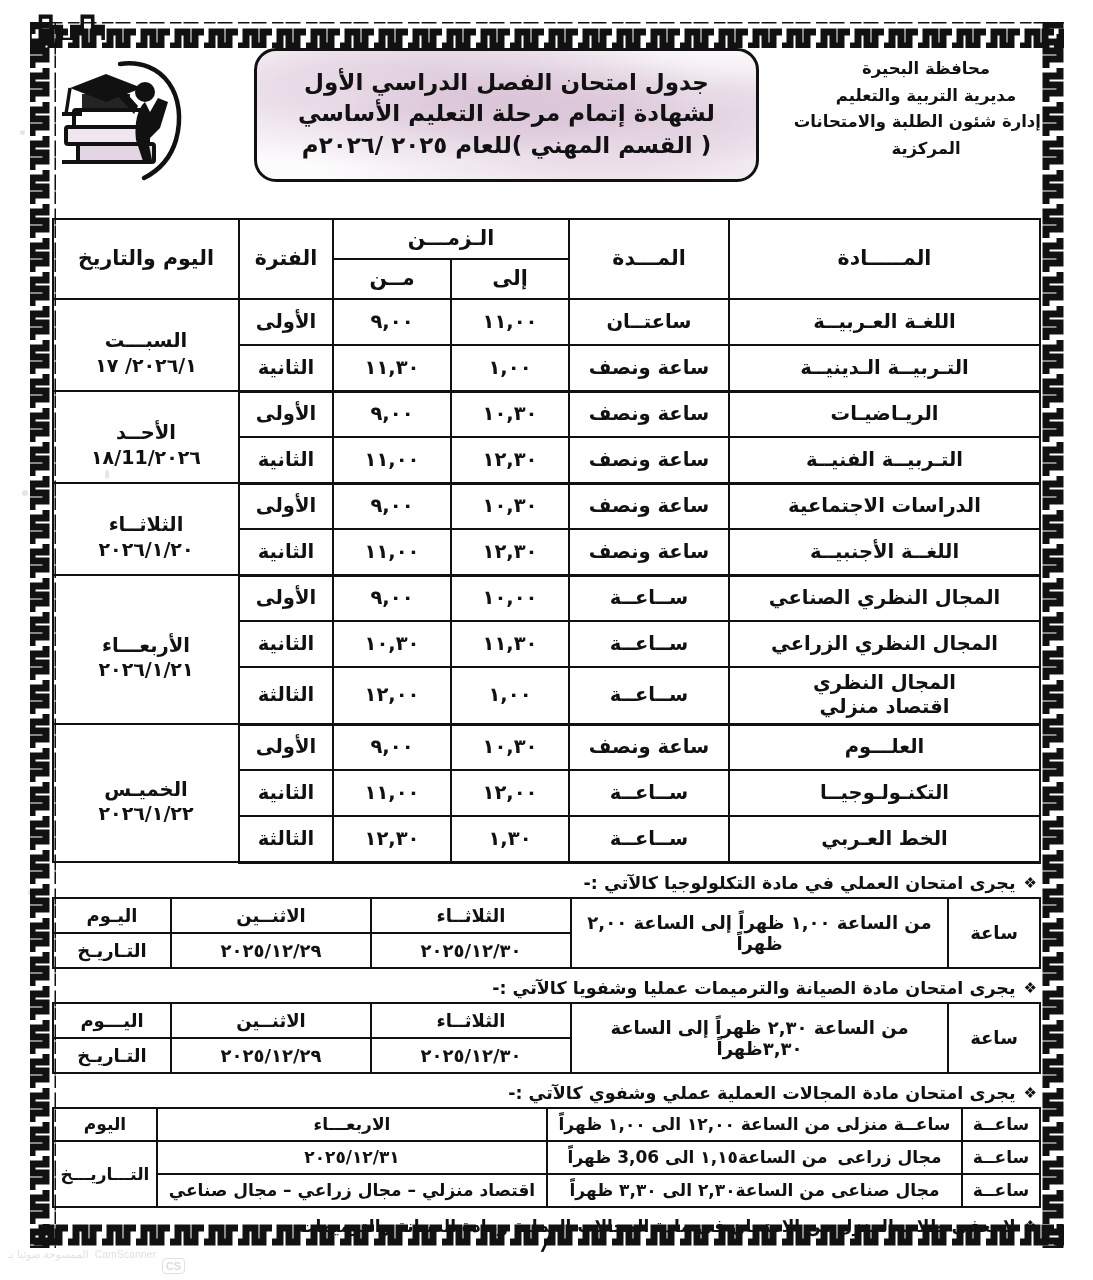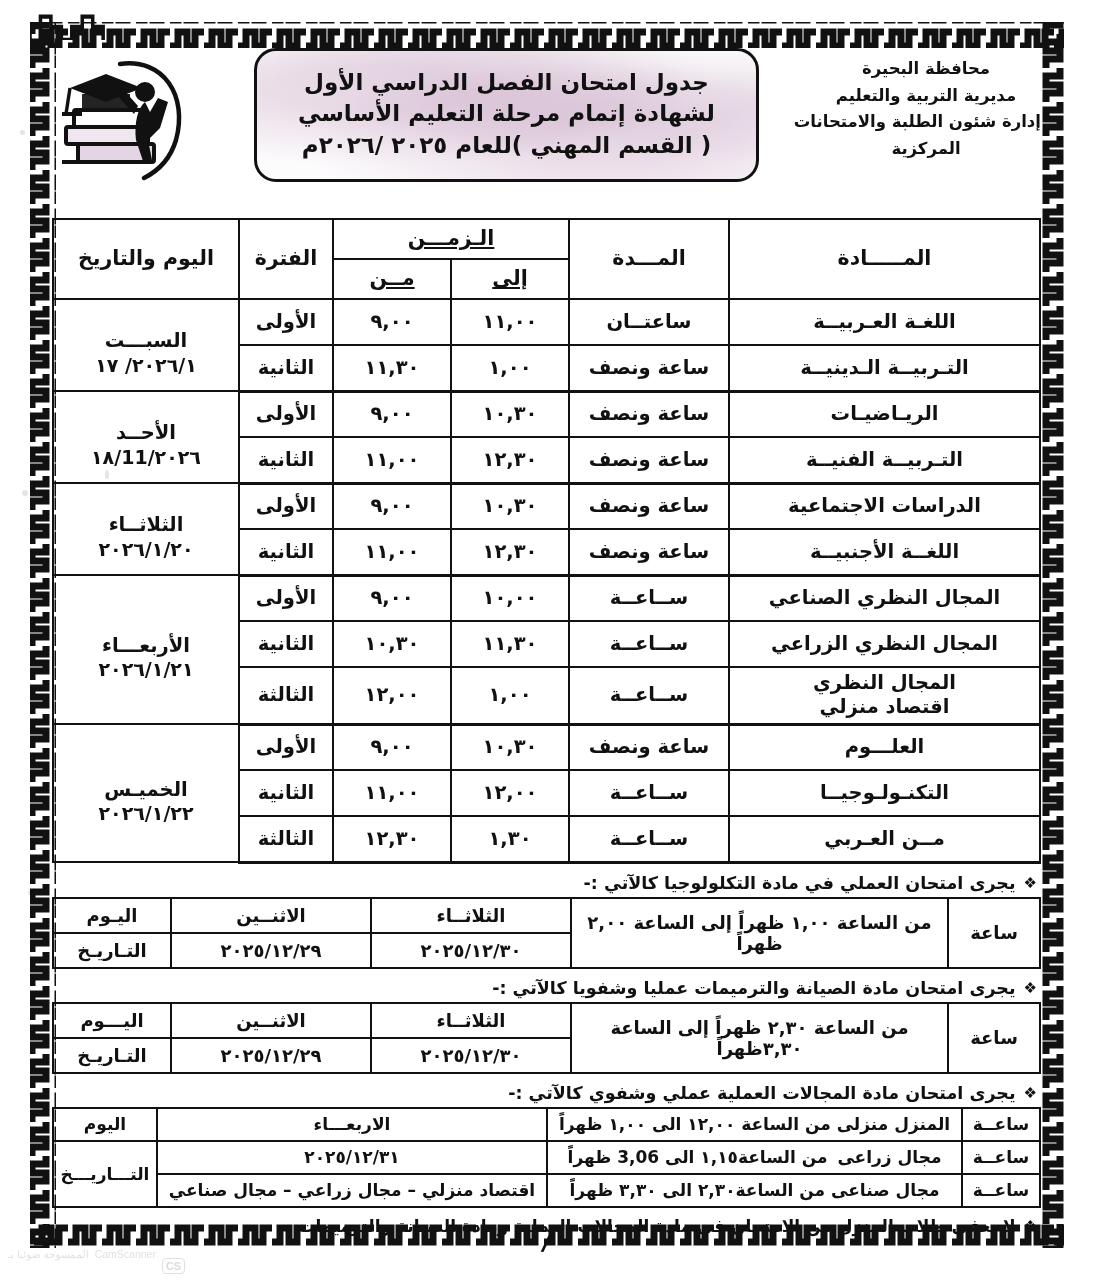--- a/index.html
+++ b/index.html
@@ -104,21 +104,21 @@
     box-sizing: border-box;
   }
   table.main th { font-size: 20.5px; height: 44px; }
   .col-daydate { width: 186px; }
   .col-period  { width: 94px; }
   .col-from    { width: 118px; }
   .col-to      { width: 118px; }
   .col-dur     { width: 160px; }
   .col-subject { width: auto; }
 
-  .zaman-head { padding: 4px 0 !important; height: 40px !important; text-decoration: underline; }
+  .zaman-head { padding: 4px 0 !important; height: 40px !important; }
   .daydate-cell { font-size: 20px; line-height: 1.5; }
   .daydate-cell .d { display:block;margin-top:17px; }
   .daydate-cell .dt { display:block; font-size: 19px; }
   .subject-cell { font-size: 19.5px; text-align: center; }
   .subject-two { line-height: 1.2; font-size: 18.5px; }
   td.dotted-b { border-bottom: 2.2px dotted #111; }
   td.dotted-t { border-top: 2.2px dotted #111; }
   tr.block-end > td { border-bottom: 3.5px solid #111; }
 
   
@@ -397,21 +397,21 @@
         </td>
       </tr>
       <tr>
         <td class="subject-cell dotted-t dotted-b">التكنـولـوجيــا</td>
         <td class="dotted-t dotted-b">ســاعــة</td>
         <td class="dotted-t dotted-b">١٢,٠٠</td>
         <td class="dotted-t dotted-b">١١,٠٠</td>
         <td class="dotted-t dotted-b">الثانية</td>
       </tr>
       <tr class="block-end">
-        <td class="subject-cell dotted-t">مــن العـربي</td>
+        <td class="subject-cell dotted-t">الخط العـربي</td>
         <td class="dotted-t">ســاعــة</td>
         <td class="dotted-t">١,٣٠</td>
         <td class="dotted-t">١٢,٣٠</td>
         <td class="dotted-t">الثالثة</td>
       </tr>
 
     </tbody>
   </table>
 
   <div class="note-line">
@@ -478,21 +478,21 @@
     <colgroup>
         <col class="s3-dur">
         <col>
         <col class="s3-mid">
         <col class="s3-label">
       </colgroup>
     <tbody>
       <tr>
         <td class="s3-dur">ساعــة</td>
         <td class="s3-time">
-          <span class="tname">المنزل منزلى</span>
+          <span class="tname">ساعــة منزلى</span>
           <span>من الساعة ١٢,٠٠ الى ١,٠٠  ظهراً</span>
         </td>
         <td rowspan="1" class="s3-mid">الاربعـــاء</td>
         <td class="s3-label">اليوم</td>
       </tr>
       <tr>
         <td class="s3-dur">ساعــة</td>
         <td class="s3-time">
           <span class="tname">مجال زراعى</span>
           <span>من الساعة١,١٥ الى 3,06 ظهراً</span>

